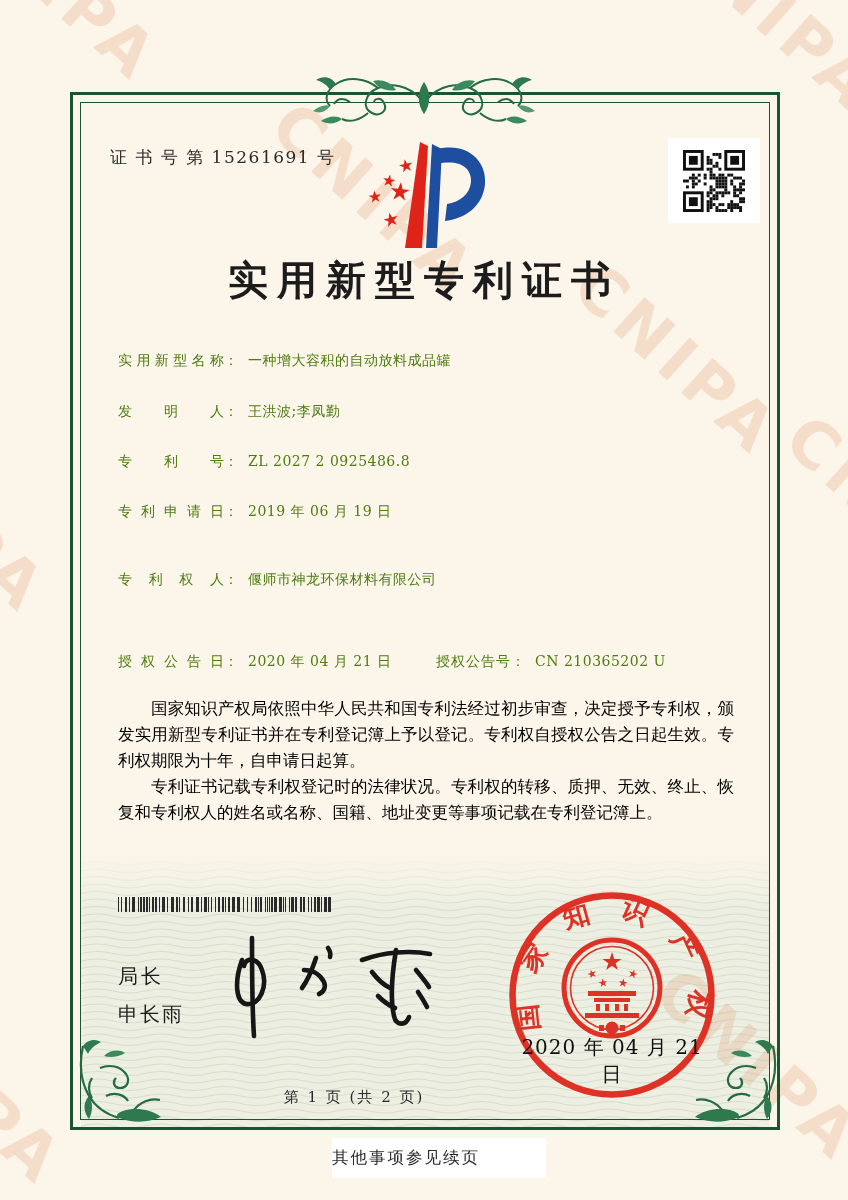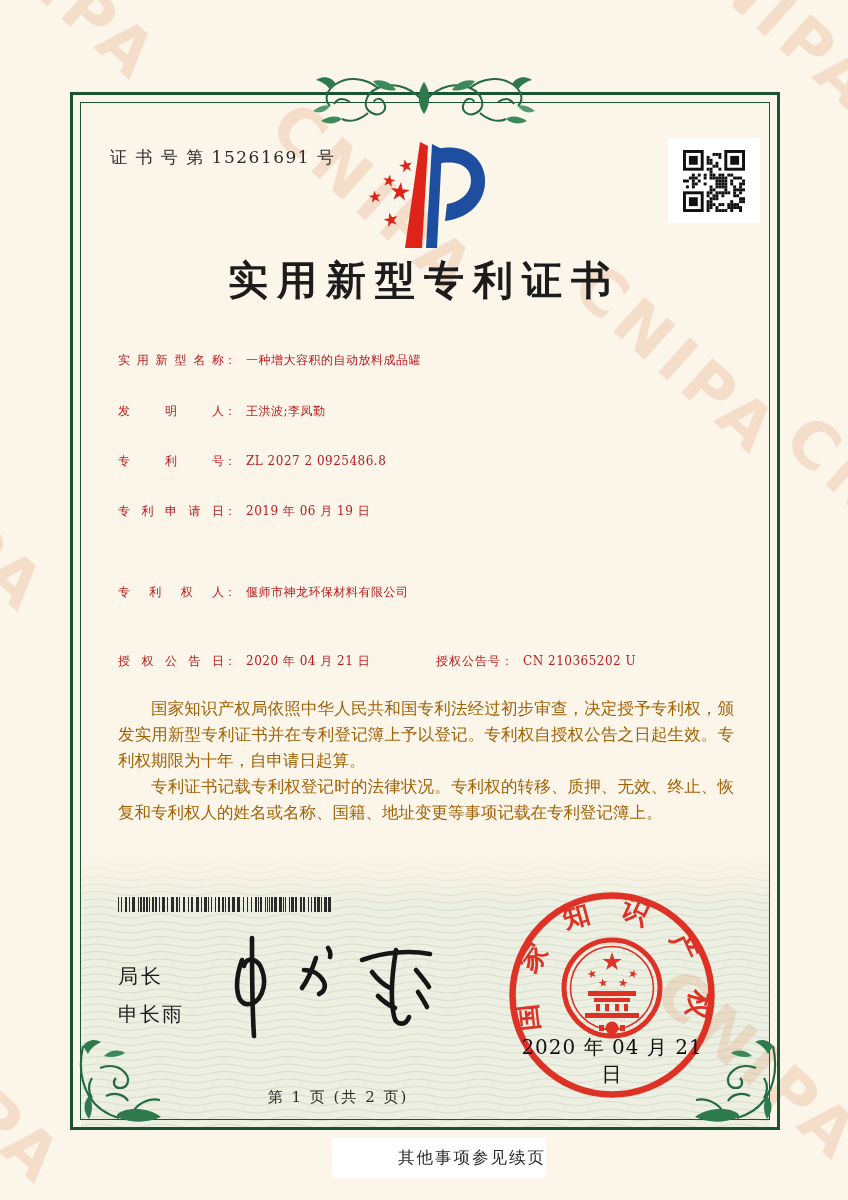--- a/index.html
+++ b/index.html
@@ -32,52 +32,52 @@
   
   .cert-no {
     position:absolute; left:110px; top:146px; z-index:4;
     font-size:17px; letter-spacing:1.5px; color:#2b2b2b;
   }
   .logo { position:absolute; left:360px; top:140px; z-index:4; }
   .doc-title {
     position:absolute; left:0; top:253px; width:848px; z-index:4;
     text-align:center; font-size:40px; font-weight:700; letter-spacing:9px; color:#1c1c1c;
   }
-  .frow { position:absolute; left:118px; width:640px; z-index:4; font-size:12px; color:#b91c1c; }
+  .frow { position:absolute; left:118px; width:640px; z-index:4; font-size:14px; color:#4d7c0f; }
   .flabel {
     display:inline-block; width:106px; vertical-align:top;
     text-align:justify; text-align-last:justify;
   }
   .fcolon { display:inline-block; }
   .fvalue { margin-left:10px; letter-spacing:0.5px; }
   .grant-no { position:absolute; left:318px; top:0; white-space:nowrap; }
   .grant-no .glabel { letter-spacing:1px; }
   .body-text {
     position:absolute; left:118px; top:696px; width:616px; z-index:4;
-    font-size:16.5px; line-height:26px; text-align:justify; color:#a16207;
+    font-size:16.5px; line-height:26px; text-align:justify; color:#000000;
   }
   .body-text p { margin:0; text-indent:2em; }
   .barcode { position:absolute; left:118px; top:897px; z-index:4; }
   .sig-title { position:absolute; left:118px; top:963px; z-index:4; font-size:20px; letter-spacing:3px; color:#1e1e1e; }
   .sig-name  { position:absolute; left:118px; top:1001px; z-index:4; font-size:20px; letter-spacing:2px; color:#1e1e1e; }
   .sig-script { position:absolute; left:212px; top:930px; z-index:5; }
   .qr-box { position:absolute; left:668px; top:138px; width:92px; height:85px; background:#fff; z-index:4; }
   .qr { position:absolute; left:683px; top:150px; z-index:5; }
   .seal { position:absolute; left:507px; top:890px; z-index:5; }
   .seal-date {
     position:absolute; left:512px; top:1034px; width:200px; z-index:6;
     text-align:center; font-size:20px; letter-spacing:1px; color:#101010;
   }
   .page-info {
     position:absolute; left:0; top:1088px; width:676px; z-index:4;
-    text-align:center; font-size:15px; letter-spacing:2px; color:#2b2b2b;
+    text-align:center; font-size:15px; letter-spacing:2px; color:#2b2b2b;padding-left:16px;
   }
   .cont-note {
     position:absolute; left:332px; top:1138px; width:214px; height:40px; z-index:4;
-    background:#ffffff; text-align:right; line-height:40px;
+    background:#ffffff; text-align:left; line-height:40px;
     font-size:16.5px; letter-spacing:2px; color:#2b2b2b;
   }
 </style>
 </head>
 <body>
 
 <div class="page">
 
   <svg class="guilloche" id="guilloche-svg" width="688" height="276" viewBox="0 0 688 276">
     <rect width="688" height="276" fill="#edefe2"></rect>
@@ -334,21 +334,21 @@
   </div>
   <div class="frow" style="top:403px">
     <span class="flabel">发明人</span><span class="fcolon">：</span><span class="fvalue">王洪波;李凤勤</span>
   </div>
   <div class="frow" style="top:453px">
     <span class="flabel">专利号</span><span class="fcolon">：</span><span class="fvalue">ZL 2027 2 0925486.8</span>
   </div>
   <div class="frow" style="top:503px">
     <span class="flabel">专利申请日</span><span class="fcolon">：</span><span class="fvalue">2019 年 06 月 19 日</span>
   </div>
-  <div class="frow" style="top:584px">
+  <div class="frow" style="top:571px">
     <span class="flabel">专利权人</span><span class="fcolon">：</span><span class="fvalue">偃师市神龙环保材料有限公司</span>
   </div>
   <div class="frow" style="top:653px">
     <span class="flabel">授权公告日</span><span class="fcolon">：</span><span class="fvalue">2020 年 04 月 21 日</span>
     <span class="grant-no">
       <span class="glabel">授权公告号</span><span>：</span><span class="fvalue">CN 210365202 U</span>
     </span>
   </div>
 
   <div class="body-text">

